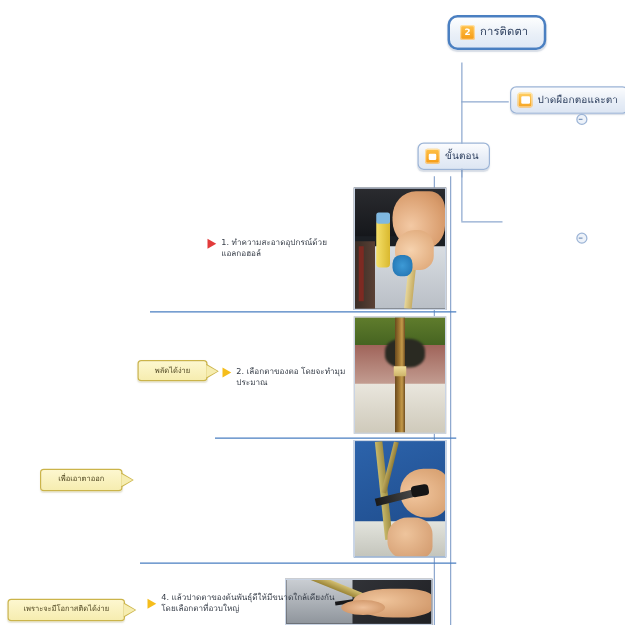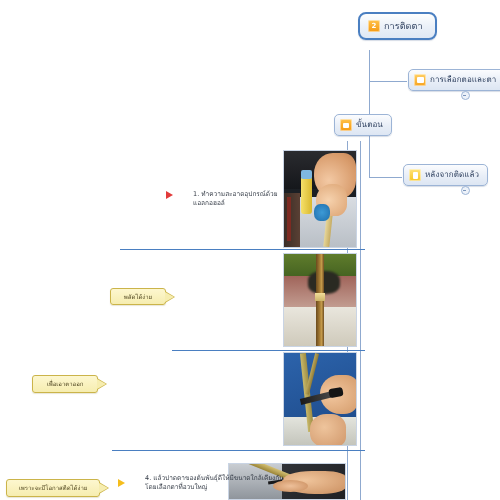--- a/index.html
+++ b/index.html
@@ -138,21 +138,21 @@
     background:linear-gradient(to bottom,#d4c073,#9a8436);transform:rotate(22deg);}
   .p4 .hand{left:46%;top:20%;width:56%;height:66%;
     background:radial-gradient(ellipse at 35% 40%,#f0c59c,#c98d5e);
     border-radius:46% 34% 38% 50%;}
   .p4 .thumb{left:38%;top:46%;width:30%;height:34%;
     background:radial-gradient(ellipse,#eec09a,#c98c5c);border-radius:50%;}
   .p4 .knife{left:34%;top:44%;width:30%;height:8%;
     background:#18181a;transform:rotate(-8deg);}
 
   
-  .step{position:absolute;display:flex;align-items:flex-start;gap:20px;}
+  .step{position:absolute;display:flex;align-items:flex-start;gap:4px;}
   .tri{width:0;height:0;border-top:4px solid transparent;border-bottom:4px solid transparent;
        flex:0 0 auto;margin-top:1px;}
   .tri.red{border-left:7px solid #e23b3b;}
   .tri.yellow{border-left:7px solid #f5bd1c;}
   .step-text{font-size:6.5px;line-height:8.5px;color:#333a45;white-space:pre-line;}
 
   
   .callout{
     position:absolute;
     background:linear-gradient(to bottom,#fdf7cf,#f6edb0);
@@ -196,37 +196,31 @@
 
   <div class="node root" style="left:358px;top:12px;">
     <span class="nicon orange">2</span>
     <span class="node-label">การติดตา</span>
   </div>
 
   <div class="node" style="left:408px;top:69px;">
     <span class="nicon white-sq">
         <i class="inner"></i>
       </span>
-    <span class="node-label">การเลือกตอและตา</span>
+    <span class="node-label">ปาดผือกตอและตา</span>
   </div>
   <div class="bubble" style="left:461px;top:91px;"></div>
 
   <div class="node" style="left:334px;top:114px;font-family:Liberation Serif, serif;">
     <span class="nicon orange">
         <i class="inner" style="width:6px;height:5px;"></i>
       </span>
     <span class="node-label">ขั้นตอน</span>
   </div>
 
-  <div class="node" style="left:403px;top:164px;">
-    <span class="nicon yellow">
-        <i class="inner" style="width:5px;height:7px;"></i>
-      </span>
-    <span class="node-label">หลังจากติดแล้ว</span>
-  </div>
   <div class="bubble" style="left:461px;top:186px;"></div>
 
   <div class="photo p1" style="left:283px;top:150px;width:74px;height:98px;">
     <div class="ph-layer sky"></div>
       <div class="ph-layer table"></div>
     <div class="ph-layer dark-l"></div>
       <div class="ph-layer red-l"></div>
     <div class="ph-layer stick"></div>
     <div class="ph-layer bottle"></div>
       <div class="ph-layer cap"></div>
@@ -240,20 +234,24 @@
   </div>
 
   <div class="photo p2" style="left:283px;top:253px;width:74px;height:94px;">
     <div class="ph-layer bgG"></div>
       <div class="ph-layer bgR"></div>
       <div class="ph-layer bgW"></div>
     <div class="ph-layer dark"></div>
       <div class="ph-layer stem"></div>
       <div class="ph-layer tape"></div>
   </div>
+  <div class="step" style="left:178px;top:293px;width:110px;">
+    <span class="tri yellow"></span>
+    <span class="step-text">2. เลือกตาของตอ โดยจะทำมุมประมาณ</span>
+  </div>
   <div class="callout" style="left:110px;top:288px;width:56px;height:17px;">
     <span class="tail-b"></span>
       <span class="tail"></span>
     <span class="ctext">พลัดได้ง่าย</span>
   </div>
 
   <div class="photo p3" style="left:283px;top:352px;width:74px;height:94px;">
     <div class="ph-layer bg"></div>
       <div class="ph-layer tbl"></div>
     <div class="ph-layer stemA"></div>

